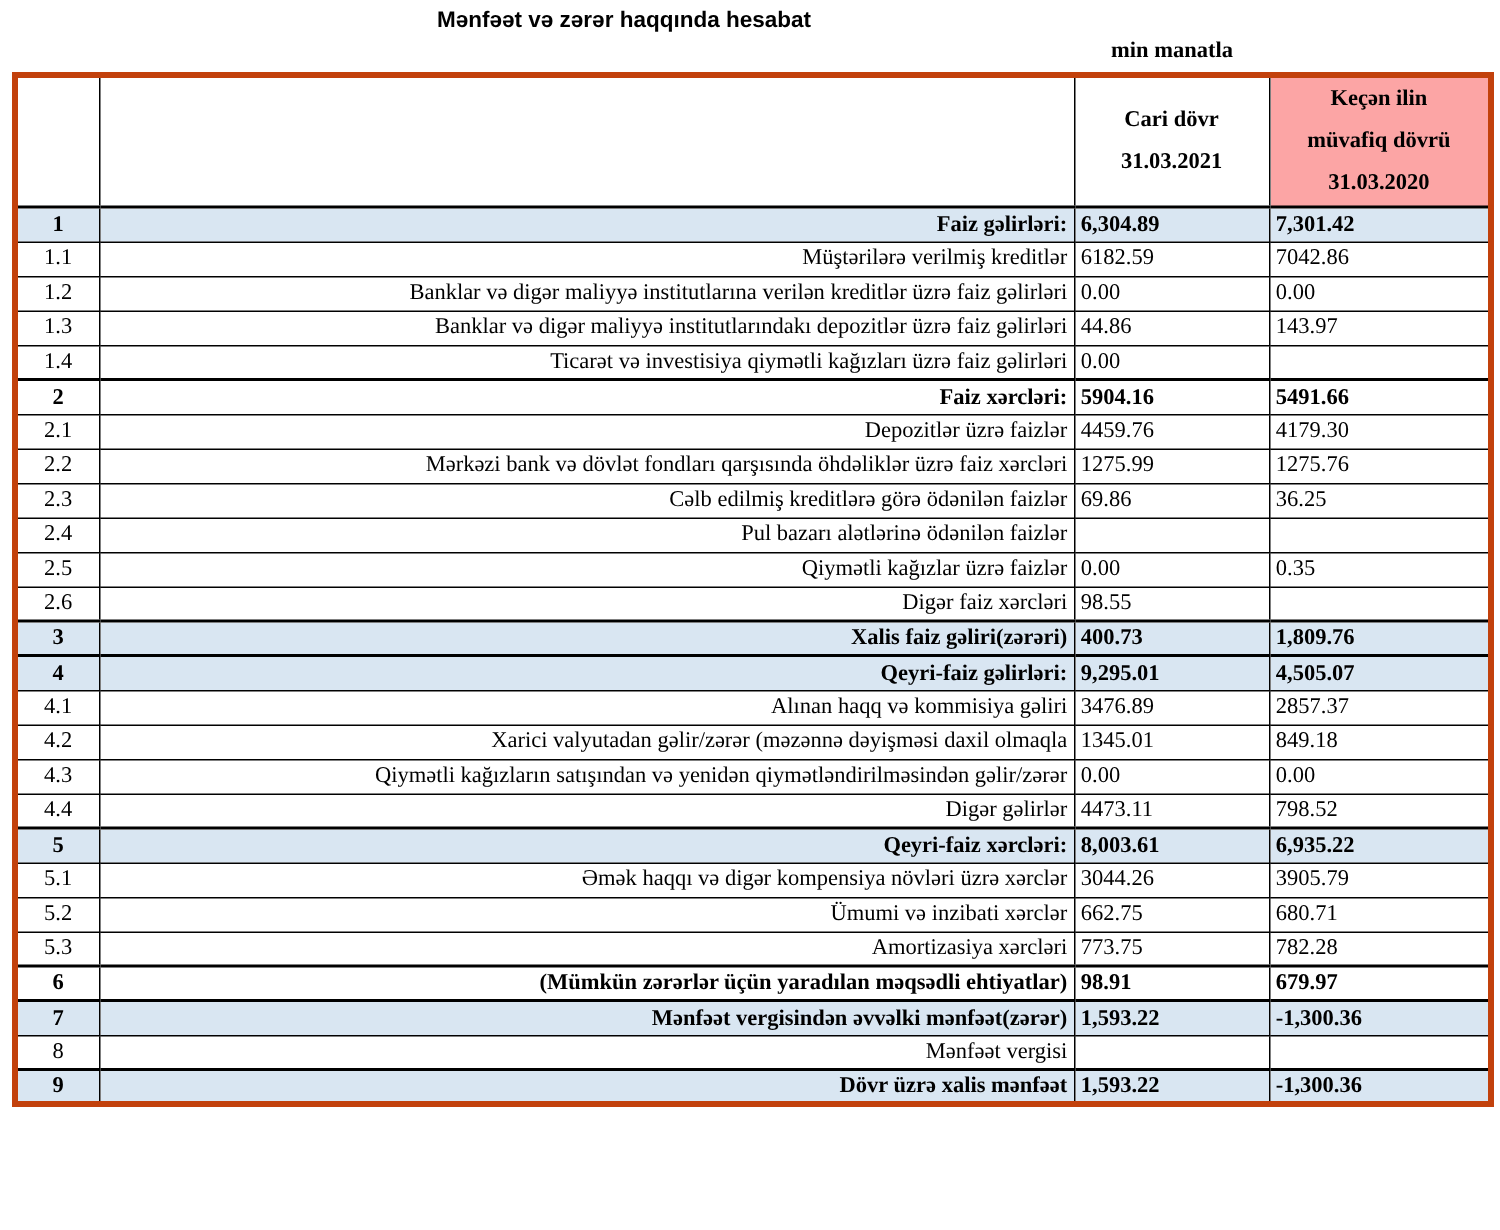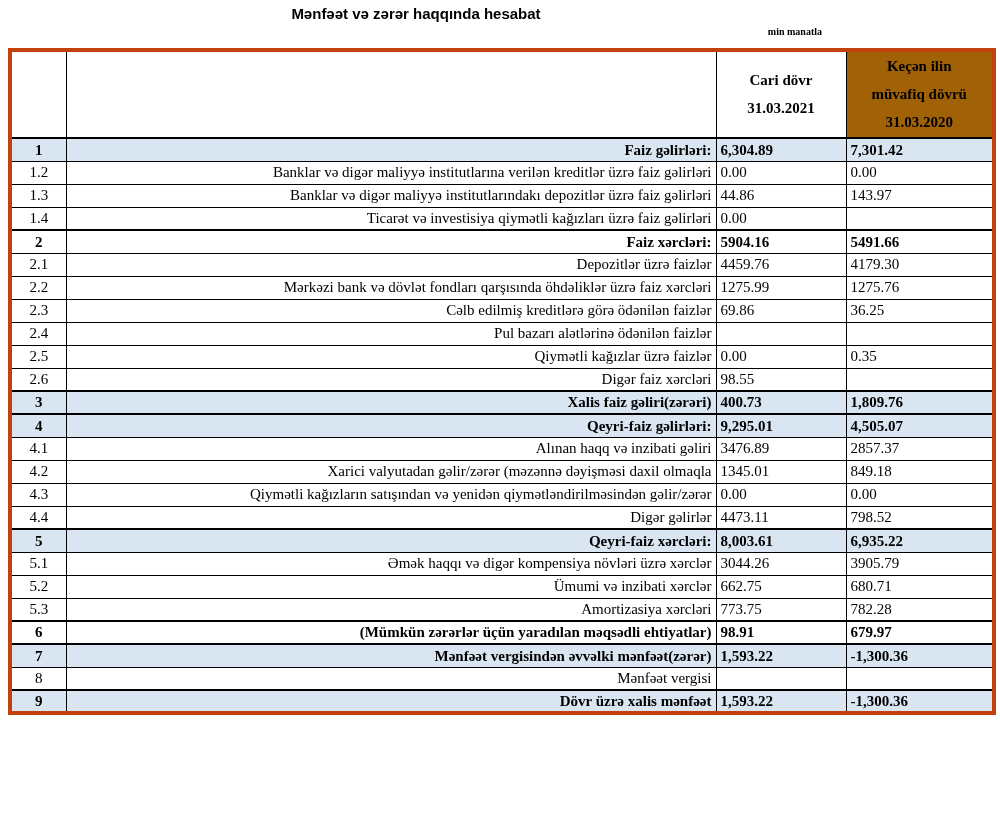--- a/index.html
+++ b/index.html
@@ -21,21 +21,21 @@
     text-align: center;
     font-family: "Liberation Sans", sans-serif;
     font-weight: bold;
     font-size: 15px;
     padding-top: 3px;
     height: 24px;
   }
   .unit-note {
     text-align: right;
     font-weight: bold;
-    font-size: 10px;
+    font-size: 15px;
     padding-right: 2px;
     height: 22px;
   }
   table.report {
     border-collapse: collapse;
     width: 984px;
     table-layout: fixed;
     border: 4px solid #c2410c;
   }
   col.c-num  { width: 56px; }
@@ -50,21 +50,21 @@
   }
   thead th {
     height: 88px;
     font-weight: bold;
     text-align: center;
     vertical-align: middle;
     white-space: pre-line;
     line-height: 1.85;
     border-bottom: 2px solid #000;
   }
-  th.h-prev { background: #a16207; }
+  th.h-prev { background: #fca5a5; }
   tbody td { height: 23px; padding: 1px 4px; }
   td.num  { text-align: center; }
   td.desc { text-align: right; padding-left: 6px; }
   td.cur, td.prev { padding-right: 8px; }
   tr.highlight td { background: #d9e6f2; font-weight: bold; }
   tr.bold td { font-weight: bold; }
   tr.section td { border-top: 2px solid #000; }
 </style>
 </head>
 <body>
@@ -91,20 +91,26 @@
       </tr>
     </thead>
     <tbody>
         <tr class="highlight section">
           <td class="num">1</td>
           <td class="desc">Faiz gəlirləri:</td>
           <td class="cur">6,304.89</td>
           <td class="prev">7,301.42</td>
         </tr>
         <tr>
+          <td class="num">1.1</td>
+          <td class="desc">Müştərilərə verilmiş kreditlər</td>
+          <td class="cur">6182.59</td>
+          <td class="prev">7042.86</td>
+        </tr>
+        <tr>
           <td class="num">1.2</td>
           <td class="desc">Banklar və digər maliyyə institutlarına verilən kreditlər üzrə faiz gəlirləri</td>
           <td class="cur">0.00</td>
           <td class="prev">0.00</td>
         </tr>
         <tr>
           <td class="num">1.3</td>
           <td class="desc">Banklar və digər maliyyə institutlarındakı depozitlər üzrə faiz gəlirləri</td>
           <td class="cur">44.86</td>
           <td class="prev">143.97</td>
@@ -164,21 +170,21 @@
           <td class="prev">1,809.76</td>
         </tr>
         <tr class="highlight section">
           <td class="num">4</td>
           <td class="desc">Qeyri-faiz gəlirləri:</td>
           <td class="cur">9,295.01</td>
           <td class="prev">4,505.07</td>
         </tr>
         <tr>
           <td class="num">4.1</td>
-          <td class="desc">Alınan haqq və inzibati gəliri</td>
+          <td class="desc">Alınan haqq və kommisiya gəliri</td>
           <td class="cur">3476.89</td>
           <td class="prev">2857.37</td>
         </tr>
         <tr>
           <td class="num">4.2</td>
           <td class="desc">Xarici valyutadan gəlir/zərər (məzənnə dəyişməsi daxil olmaqla</td>
           <td class="cur">1345.01</td>
           <td class="prev">849.18</td>
         </tr>
         <tr>

